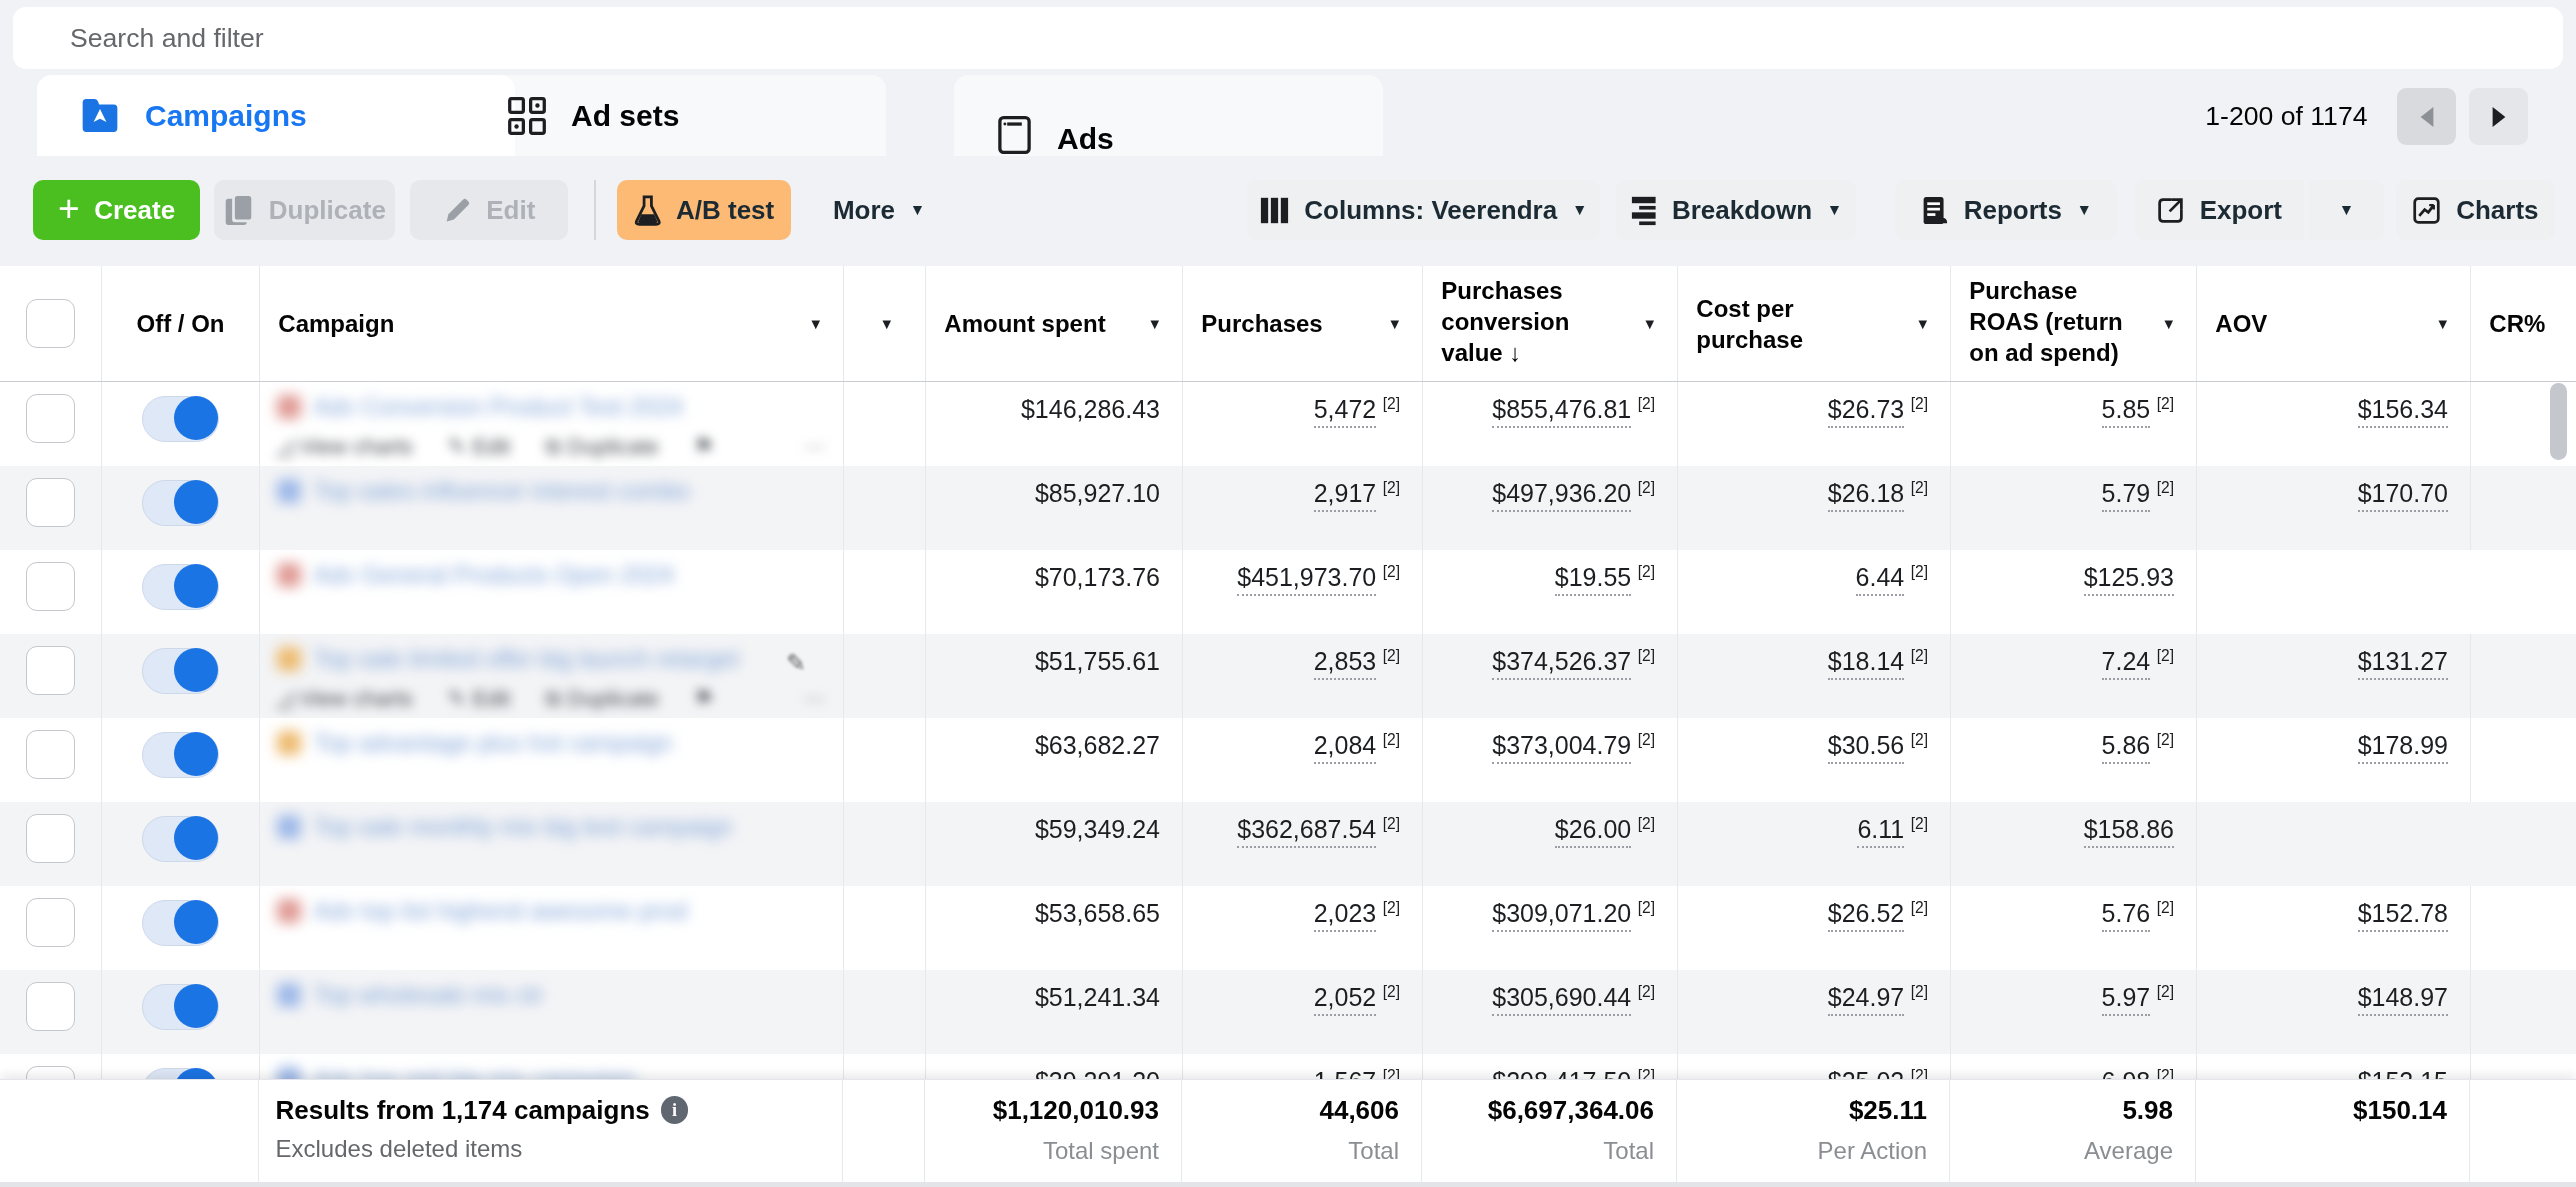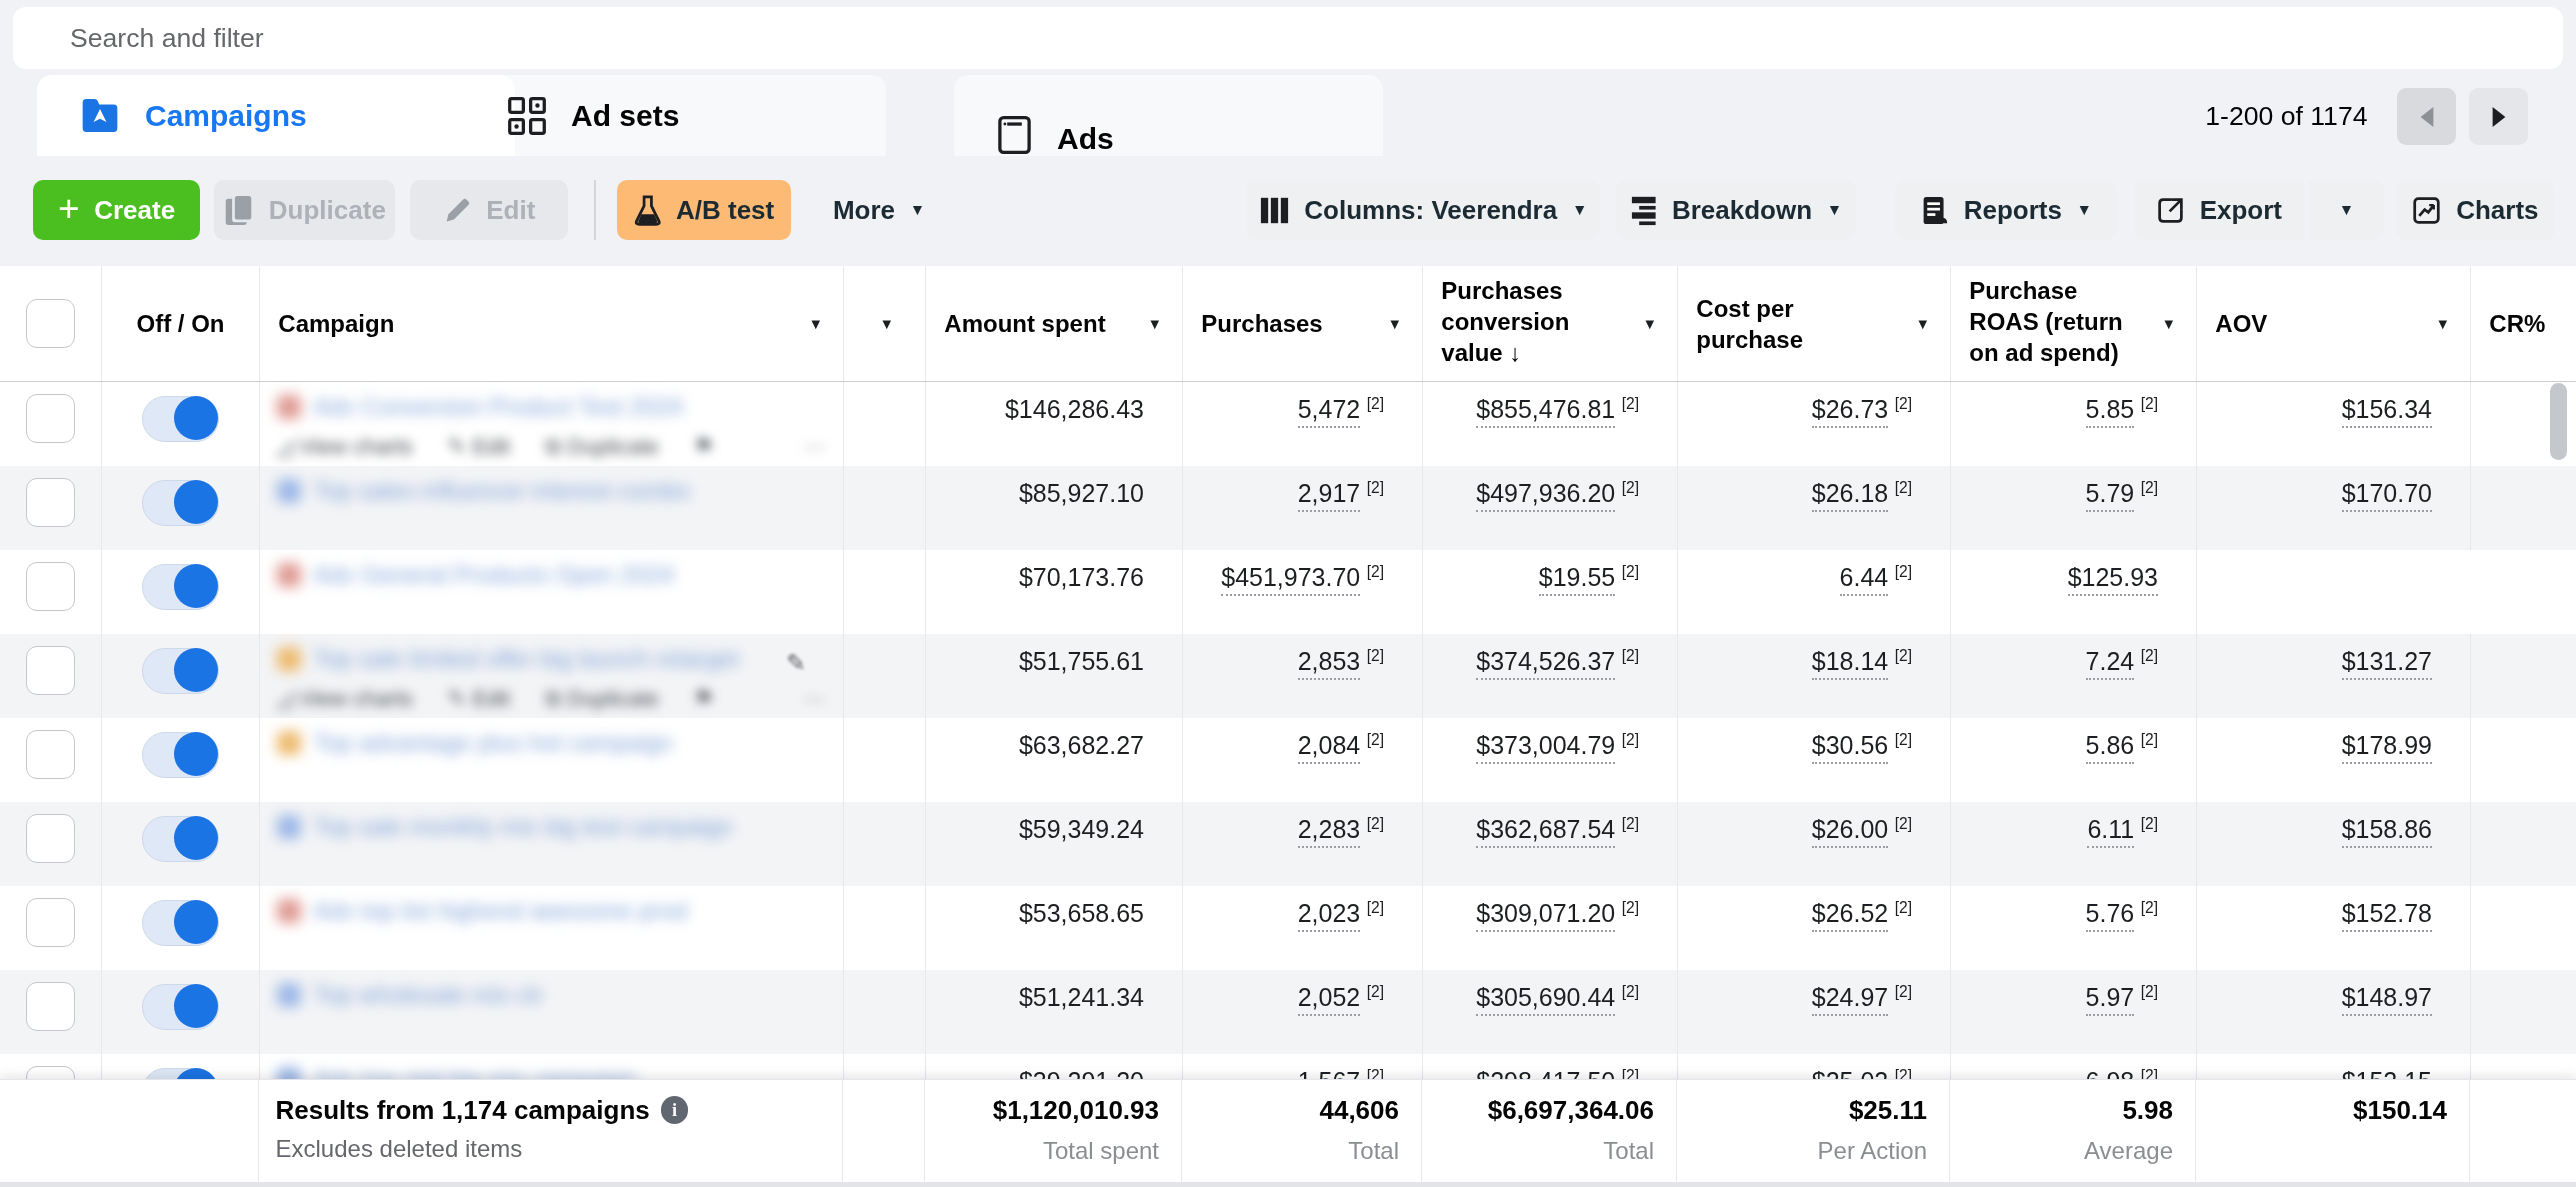--- a/index.html
+++ b/index.html
@@ -63,21 +63,21 @@
   .hlabel{font-size:24px;font-weight:700;color:#050505;line-height:31px;}
   .hcaret{position:absolute;right:20px;top:50%;transform:translateY(-50%);font-size:14.7px;color:#1c1e21;}
   .hc-center{justify-content:center;}
   .hpad{padding-left:18.3px;padding-right:44px;}
   .hblue{color:#000000;}
   .h3line{align-self:flex-start;margin-top:9.2px;max-height:93px;overflow:hidden;}
   
   .trow{height:84px;background:#fff;}
   .trow.alt{background:#f3f4f6;}
   .trow .cell{height:84px;}
-  .num{text-align:right;padding-right:38px;padding-top:13px;}
+  .num{text-align:right;padding-right:22px;padding-top:13px;}
   .val{font-size:25px;color:#1c1e21;}
   .dot{border-bottom:2.7px dotted #9b9fa5;padding-bottom:2.7px;}
   .sup{font-size:15.6px;position:relative;top:-9.2px;margin-left:6.4px;color:#1c1e21;}
   .cb{
     display:block;width:49px;height:49px;border:1.8px solid #c4c8cd;border-radius:11px;
     background:#fff;margin:12px auto 0 auto;box-sizing:border-box;
   }
   .toggle{
     display:block;width:77px;height:46px;border-radius:23px;background:#dfe8f7;
     border:1.8px solid #cdd8ea;margin:13.7px auto 0 auto;position:relative;box-sizing:border-box;
@@ -462,21 +462,20 @@
           </span>
         </div>
         <div class="cell c2 campcell">
           <div class="nameline">
             <span class="chip" style="background:#9db8e8"></span>
             <span class="nametxt">Top sale monthly mix big test campaign</span>
           </div>
         </div>
         <div class="cell c3"></div>
         <div class="cell c4 num"><span class="val">$59,349.24</span></div>
-        <div class="cell c5 num"><span class="val dot">2,283</span><span class="sup">[2]</span></div>
         <div class="cell c6 num"><span class="val dot">$362,687.54</span><span class="sup">[2]</span></div>
         <div class="cell c7 num"><span class="val dot">$26.00</span><span class="sup">[2]</span></div>
         <div class="cell c8 num"><span class="val dot">6.11</span><span class="sup">[2]</span></div>
         <div class="cell c9 num"><span class="val dot">$158.86</span></div>
         <div class="cell c10"></div>
       </div>
       <div class="grid trow">
         <div class="cell c0">
           <span class="cb"></span>
         </div>

